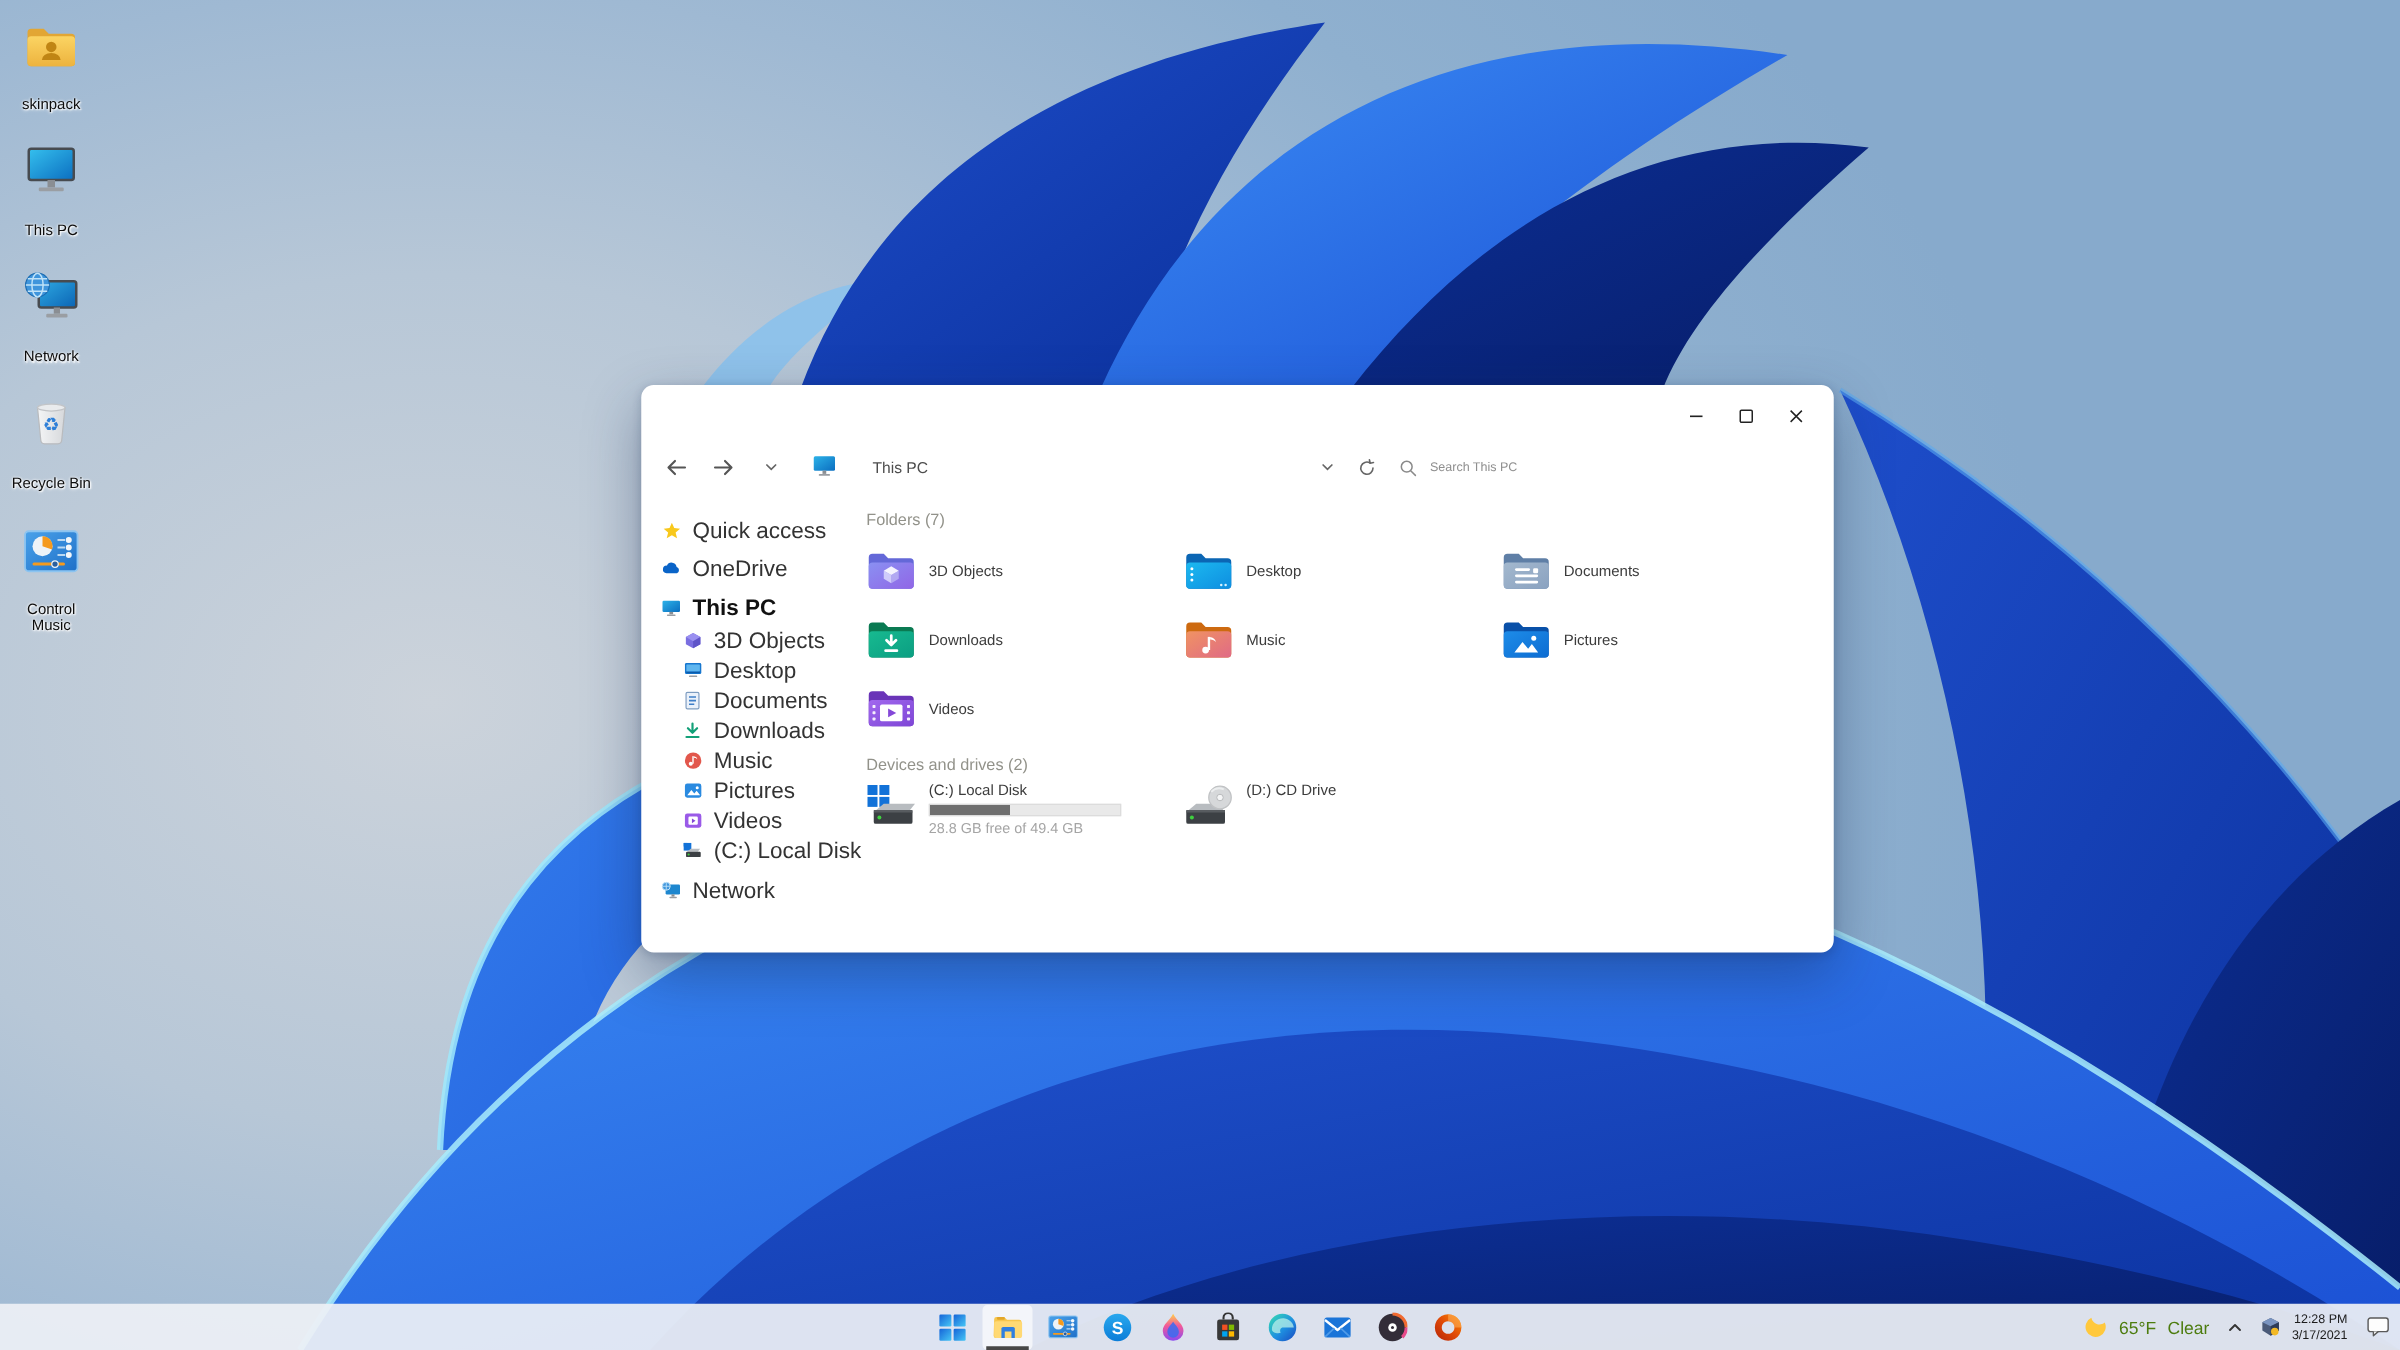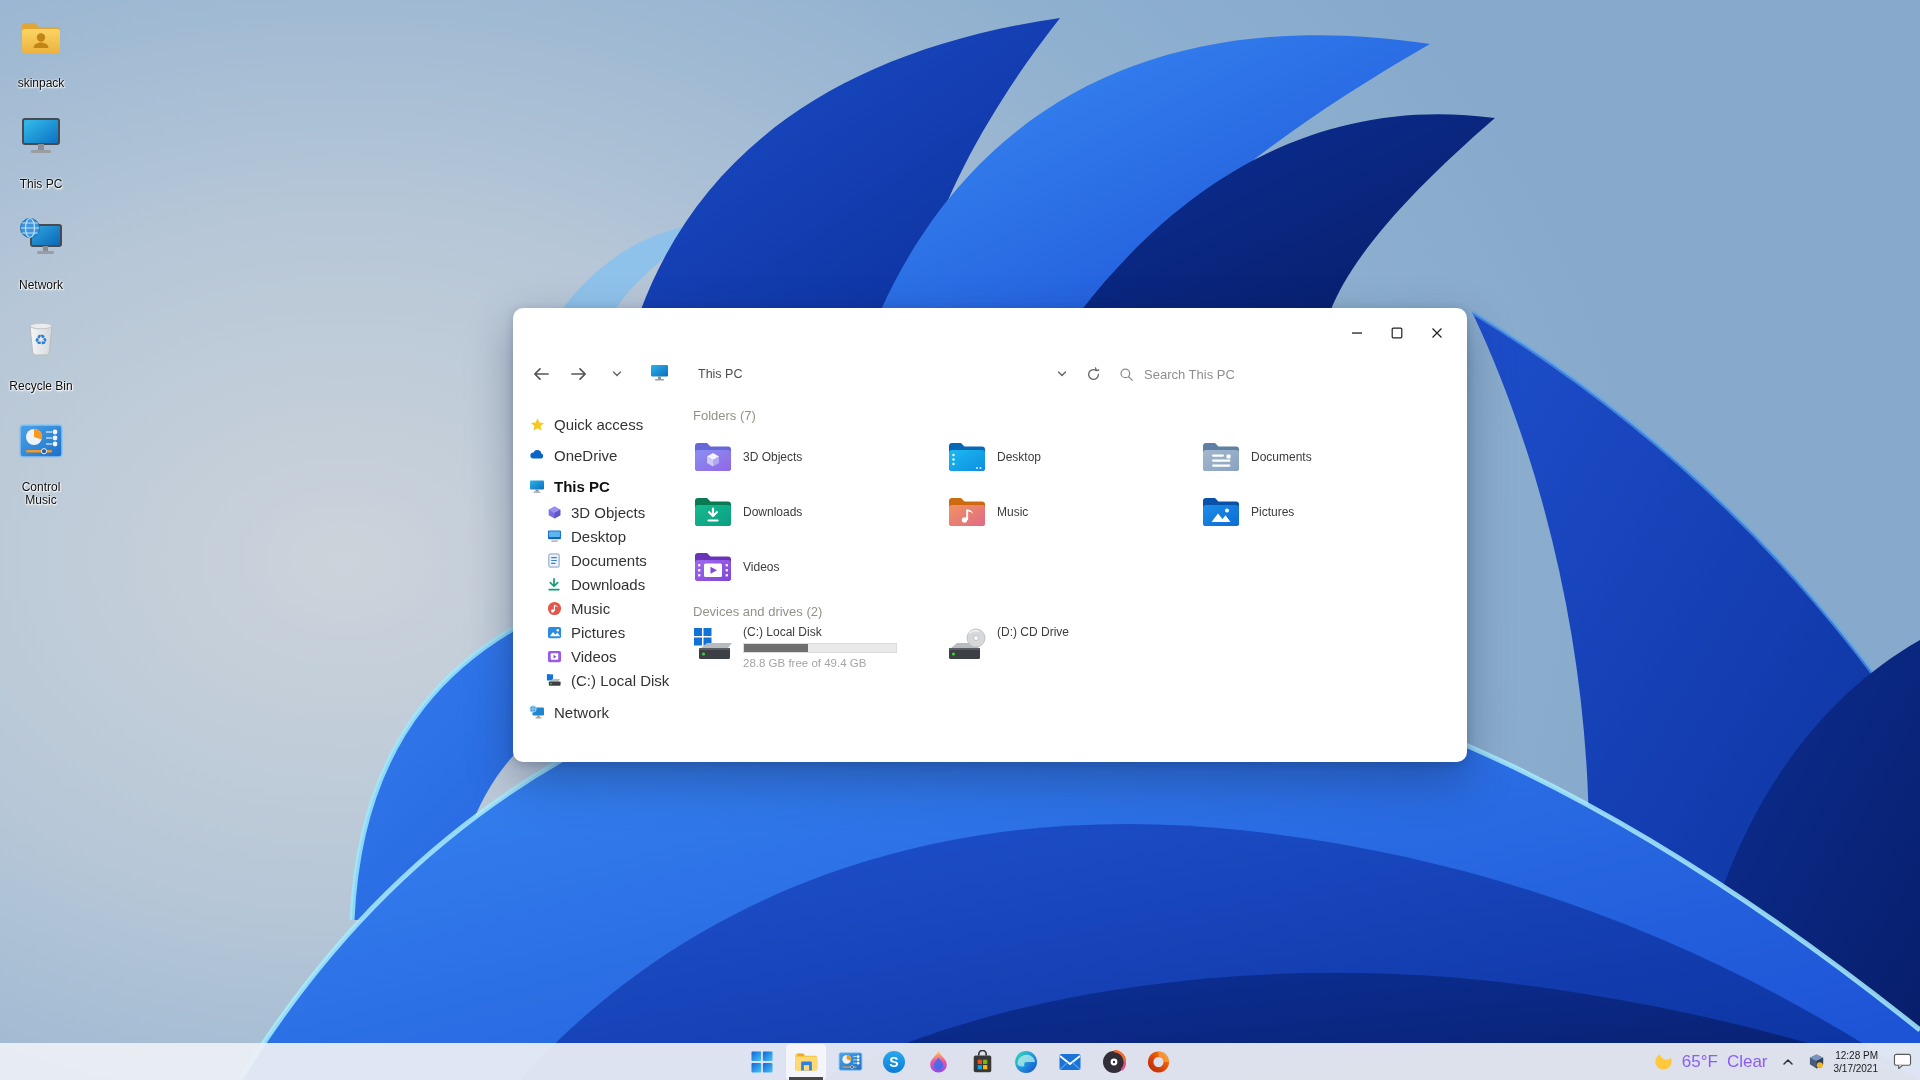--- a/index.html
+++ b/index.html
@@ -31,28 +31,28 @@
 
   .navbar { height:40px; flex:0 0 auto; display:flex; align-items:center; padding:0 16px; }
   .nav-left { display:flex; align-items:center; gap:14px; }
   .nav-btn { display:flex; align-items:center; justify-content:center; width:24px; height:24px; }
   .crumb-icon { margin-left:6px; }
   .crumb-text { margin-left:14px; font-size:12.5px; color:#4d4d4d; }
   .nav-right { margin-left:auto; display:flex; align-items:center; width:402px; gap:4px; }
   .addr-chevron { width:26px; height:24px; display:flex; align-items:center; justify-content:center; }
   .refresh-btn { width:28px; height:24px; display:flex; align-items:center; justify-content:center; margin-right:8px; }
   .searchbox { display:flex; align-items:center; gap:10px; flex:1; }
-  .searchbox input { border:none; outline:none; background:transparent; font-family:inherit; font-size:13px; color:#333; width:220px; }
+  .searchbox input { border:none; outline:none; background:transparent; font-family:inherit; font-size:10px; color:#333; width:220px; }
   .searchbox input::placeholder { color:#8f8f8f; }
 
   .body { flex:1; display:flex; overflow:hidden; }
 
   
   .sidebar { width:162px; flex:0 0 auto; padding:18px 0 0 16px; }
-  .side-item { display:flex; align-items:center; gap:9px; height:24px; font-size:15px; color:#333; cursor:default; white-space:nowrap; }
+  .side-item { display:flex; align-items:center; gap:9px; height:24px; font-size:18px; color:#333; cursor:default; white-space:nowrap; }
   .side-item.root { margin-bottom:7px; }
   .side-item.selected { font-weight:bold; color:#111; margin-bottom:2px; }
   .side-item.child { padding-left:17px; }
   .side-item.last-child { margin-bottom:8px; }
   .side-item .sicon { width:16px; height:16px; flex:0 0 auto; display:flex; align-items:center; justify-content:center; }
 
   
   .content { flex:1; padding:14px 0 0 18px; }
   .sec-header { font-size:13px; color:#92928a; margin-bottom:6px; }
   .folders-grid { display:grid; grid-template-columns:254px 254px 254px; grid-auto-rows:55px; margin-bottom:10px; }
@@ -71,21 +71,21 @@
   .taskbar {
     position:absolute; left:0; right:0; bottom:0; height:37px;
     background:rgba(237,240,245,.93);
     display:flex; align-items:center; justify-content:center;
   }
   .tb-center { display:flex; align-items:center; gap:4px; }
   .tb-item { position:relative; width:40px; height:36px; display:flex; align-items:center; justify-content:center; border-radius:4px; }
   .tb-item.active { background:rgba(255,255,255,.65); }
   .tb-item.active::after { content:""; position:absolute; left:3px; right:3px; bottom:0; height:3px; background:#474747; }
   .tray { position:absolute; right:8px; top:0; bottom:0; display:flex; align-items:center; gap:9px; }
-  .tray-text { font-size:17px; color:#8b5cf6; }
+  .tray-text { font-size:14px; color:#4d7c0f; }
   .tray-clock { text-align:right; font-size:10px; line-height:13px; color:#1c1c1c; }
 </style>
 </head>
 <body>
 
 <div class="desktop">
 
   <svg class="wallpaper" viewBox="0 0 1920 1080" width="1920" height="1080">
     <defs>
       <linearGradient id="wg1" x1="0" y1="0" x2="1" y2="1">

